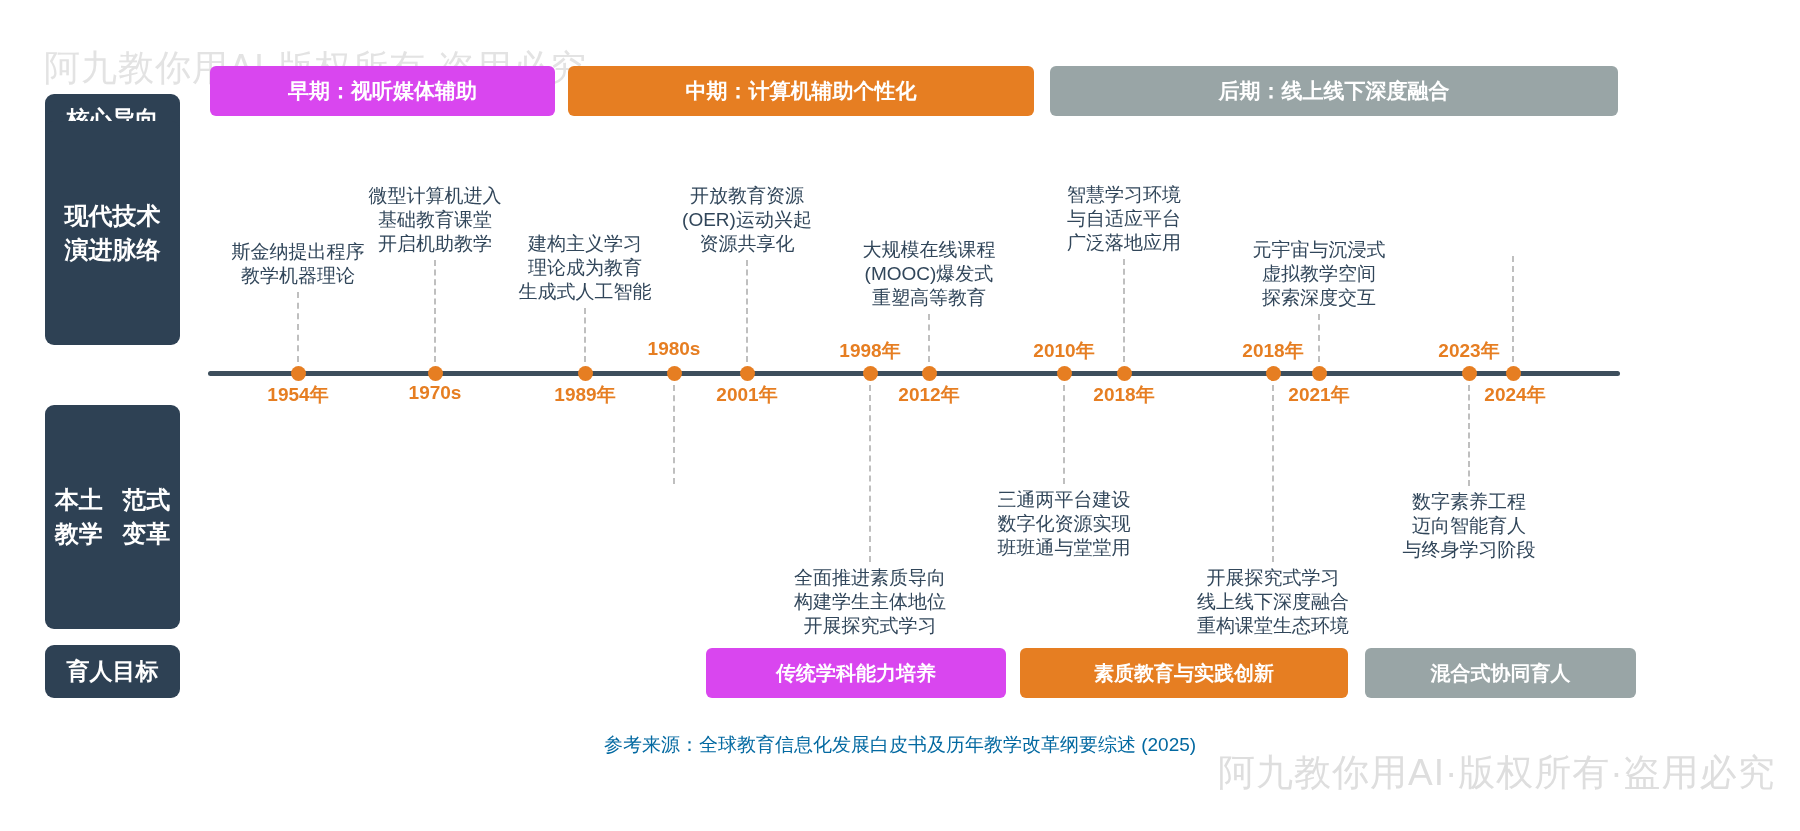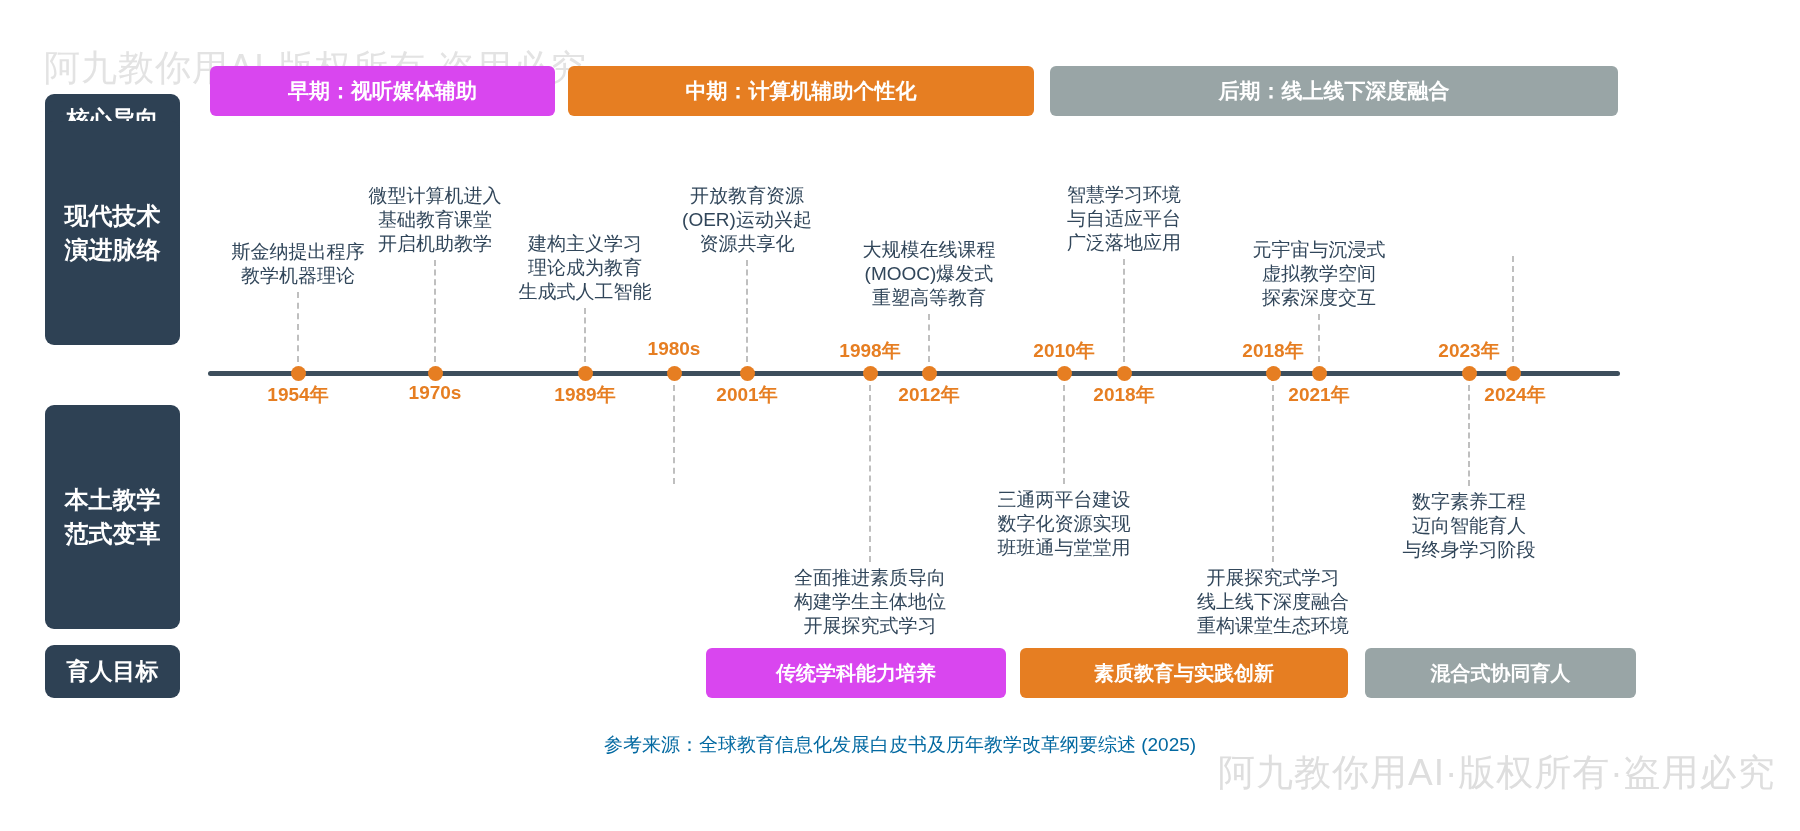--- a/index.html
+++ b/index.html
@@ -10,21 +10,21 @@
   .wm{position:absolute;color:#e3e3e3;font-size:36px;font-weight:500;white-space:nowrap;letter-spacing:1px;}
   .wm-top{left:44px;top:44px;}
   .wm-bottom{left:1218px;top:748px;color:#dedede;font-size:37px;}
   .navy{
     position:absolute;background:#2e4154;color:#ffffff;font-weight:bold;
     display:flex;align-items:center;justify-content:center;text-align:center;
     border-radius:9px;
   }
   #core-label{left:45px;top:66px;width:135px;height:50px;font-size:23px;margin-top:28px;}
   #tech-box{left:45px;top:121px;width:135px;height:224px;font-size:24px;line-height:34px;flex-direction:column;}
-  #local-box{left:45px;top:405px;width:135px;height:224px;font-size:24px;line-height:34px;flex-direction:column;}
+  #local-box{left:45px;top:405px;width:135px;height:224px;font-size:24px;line-height:34px;flex-direction:row;}
   #goal-label{left:45px;top:645px;width:135px;height:53px;font-size:23px;}
   .bar{
     position:absolute;color:#ffffff;font-weight:bold;border-radius:6px;
     display:flex;align-items:center;justify-content:center;white-space:nowrap;
   }
   .phase{top:66px;height:50px;font-size:21px;}
   .goalbar{top:648px;height:50px;font-size:20px;}
   .blue{background:#d946ef;}
   .orange{background:#e67e22;}
   .gray{background:#99a5a6;}

